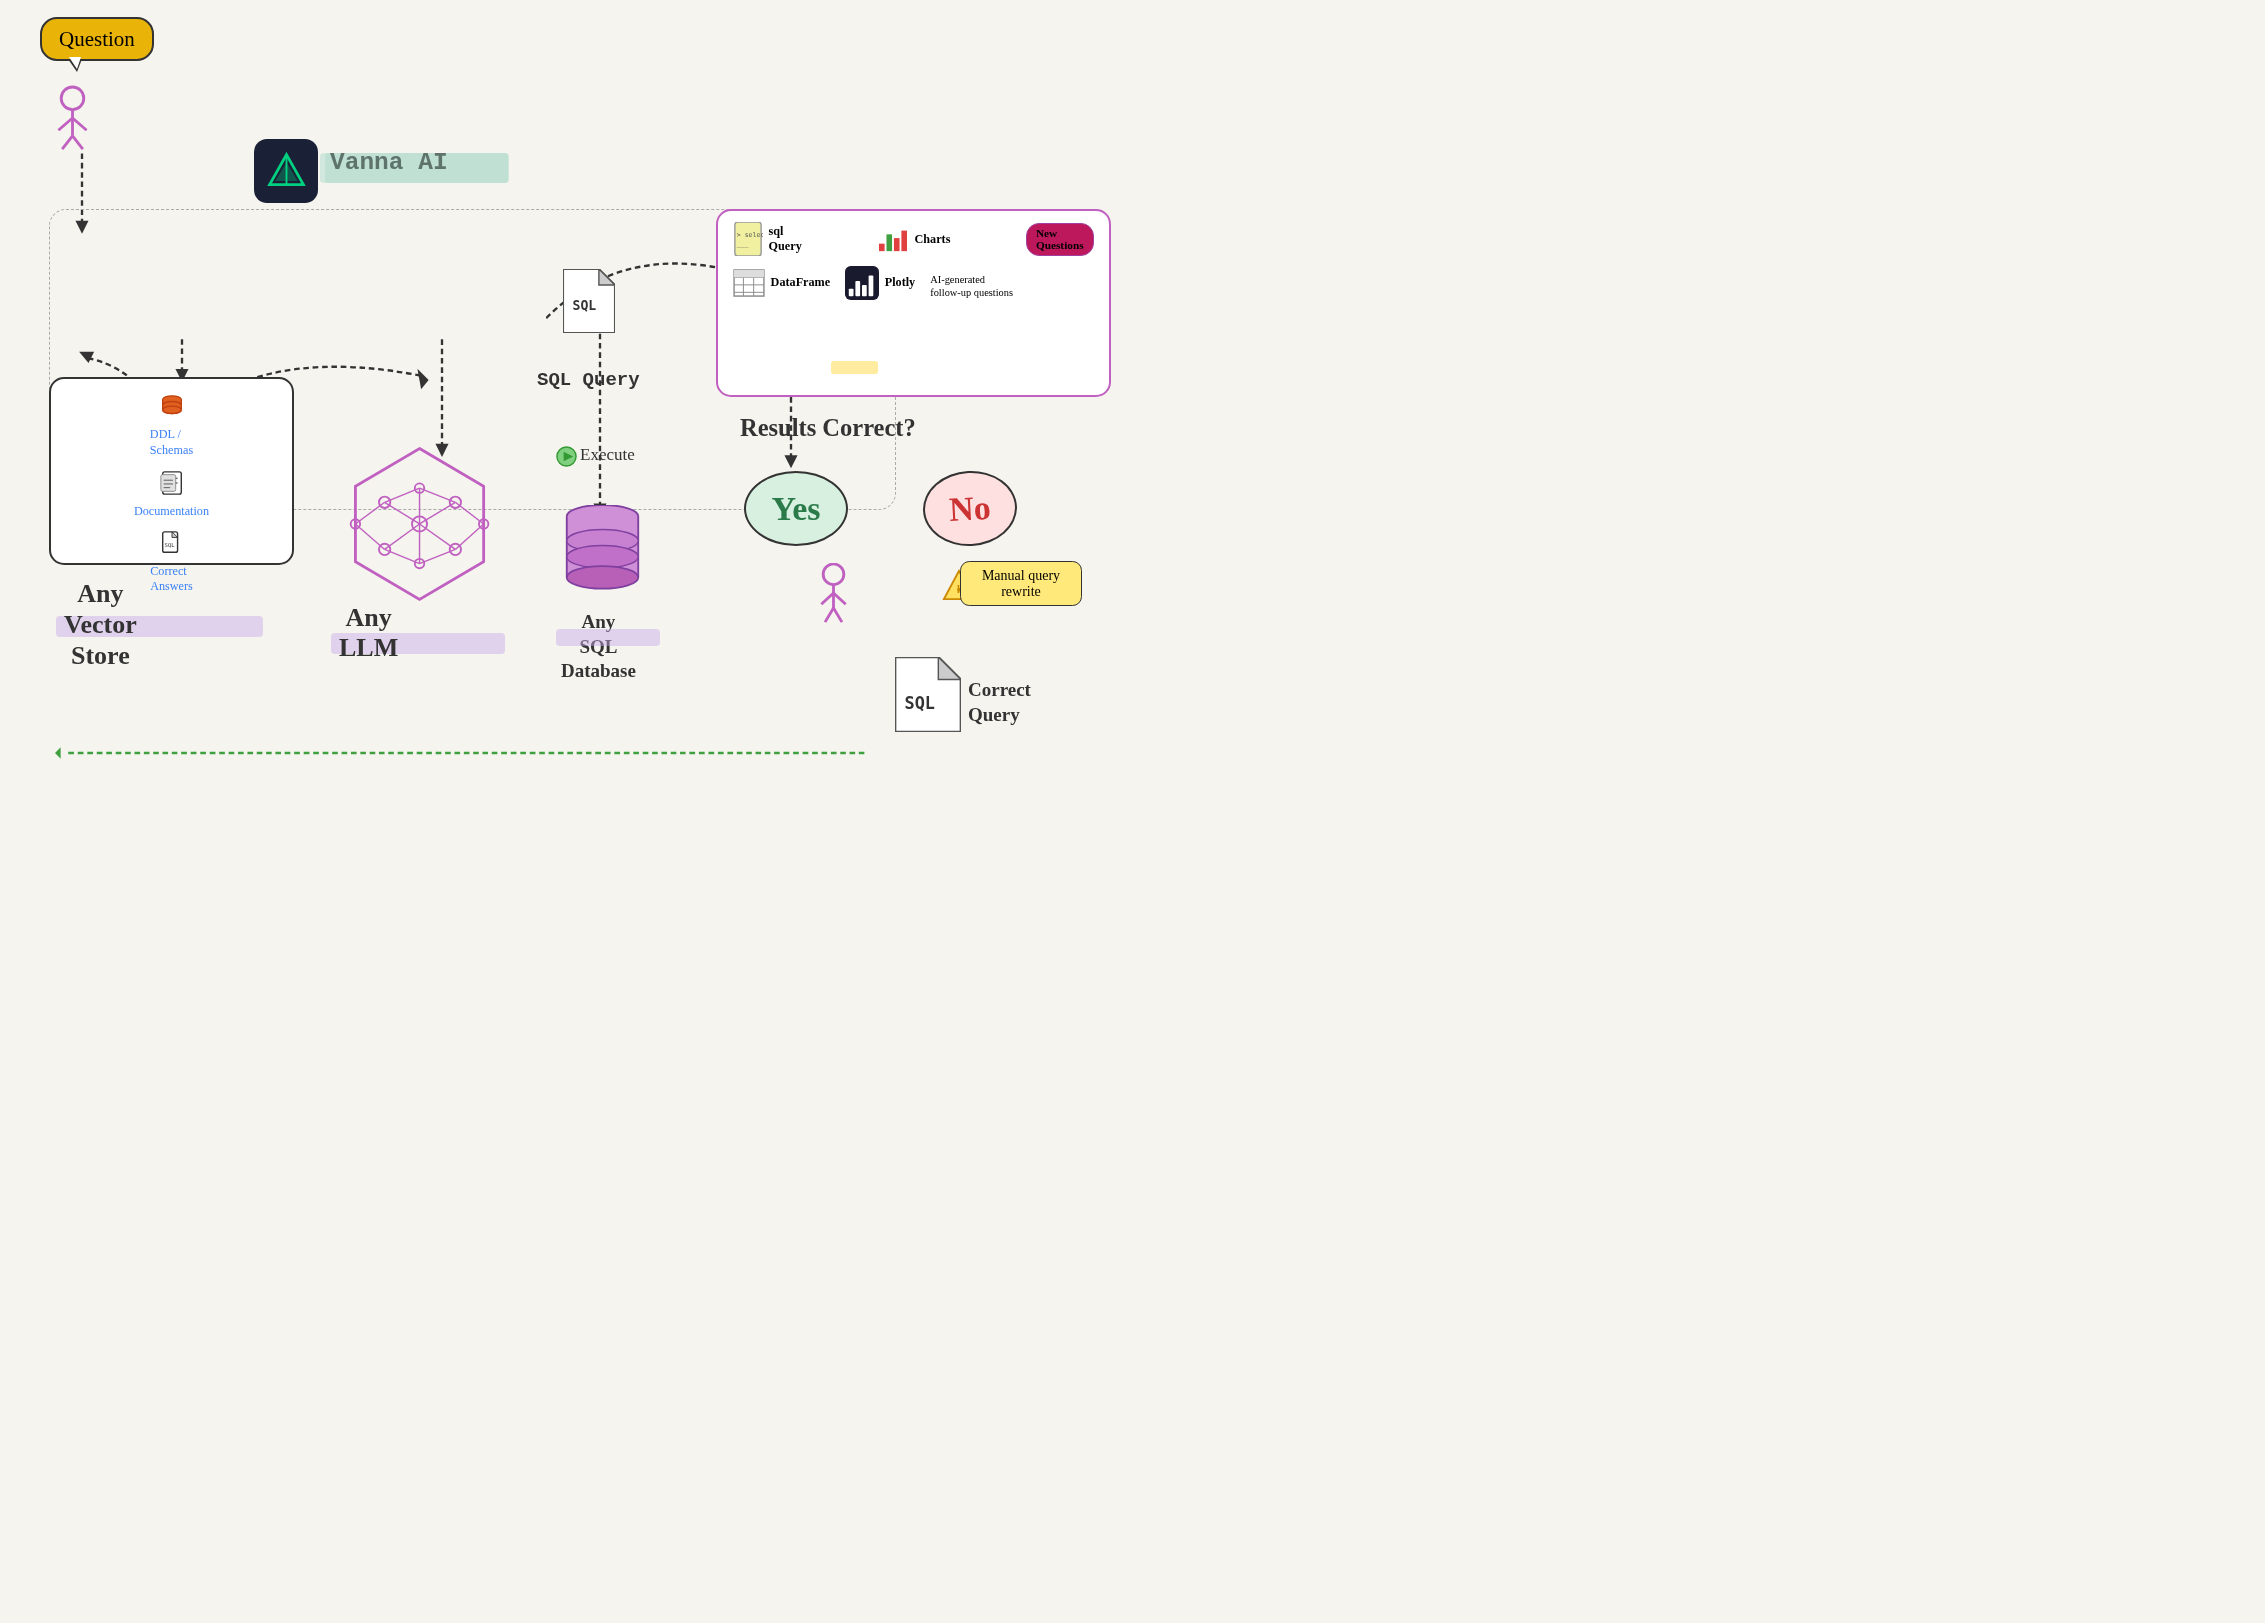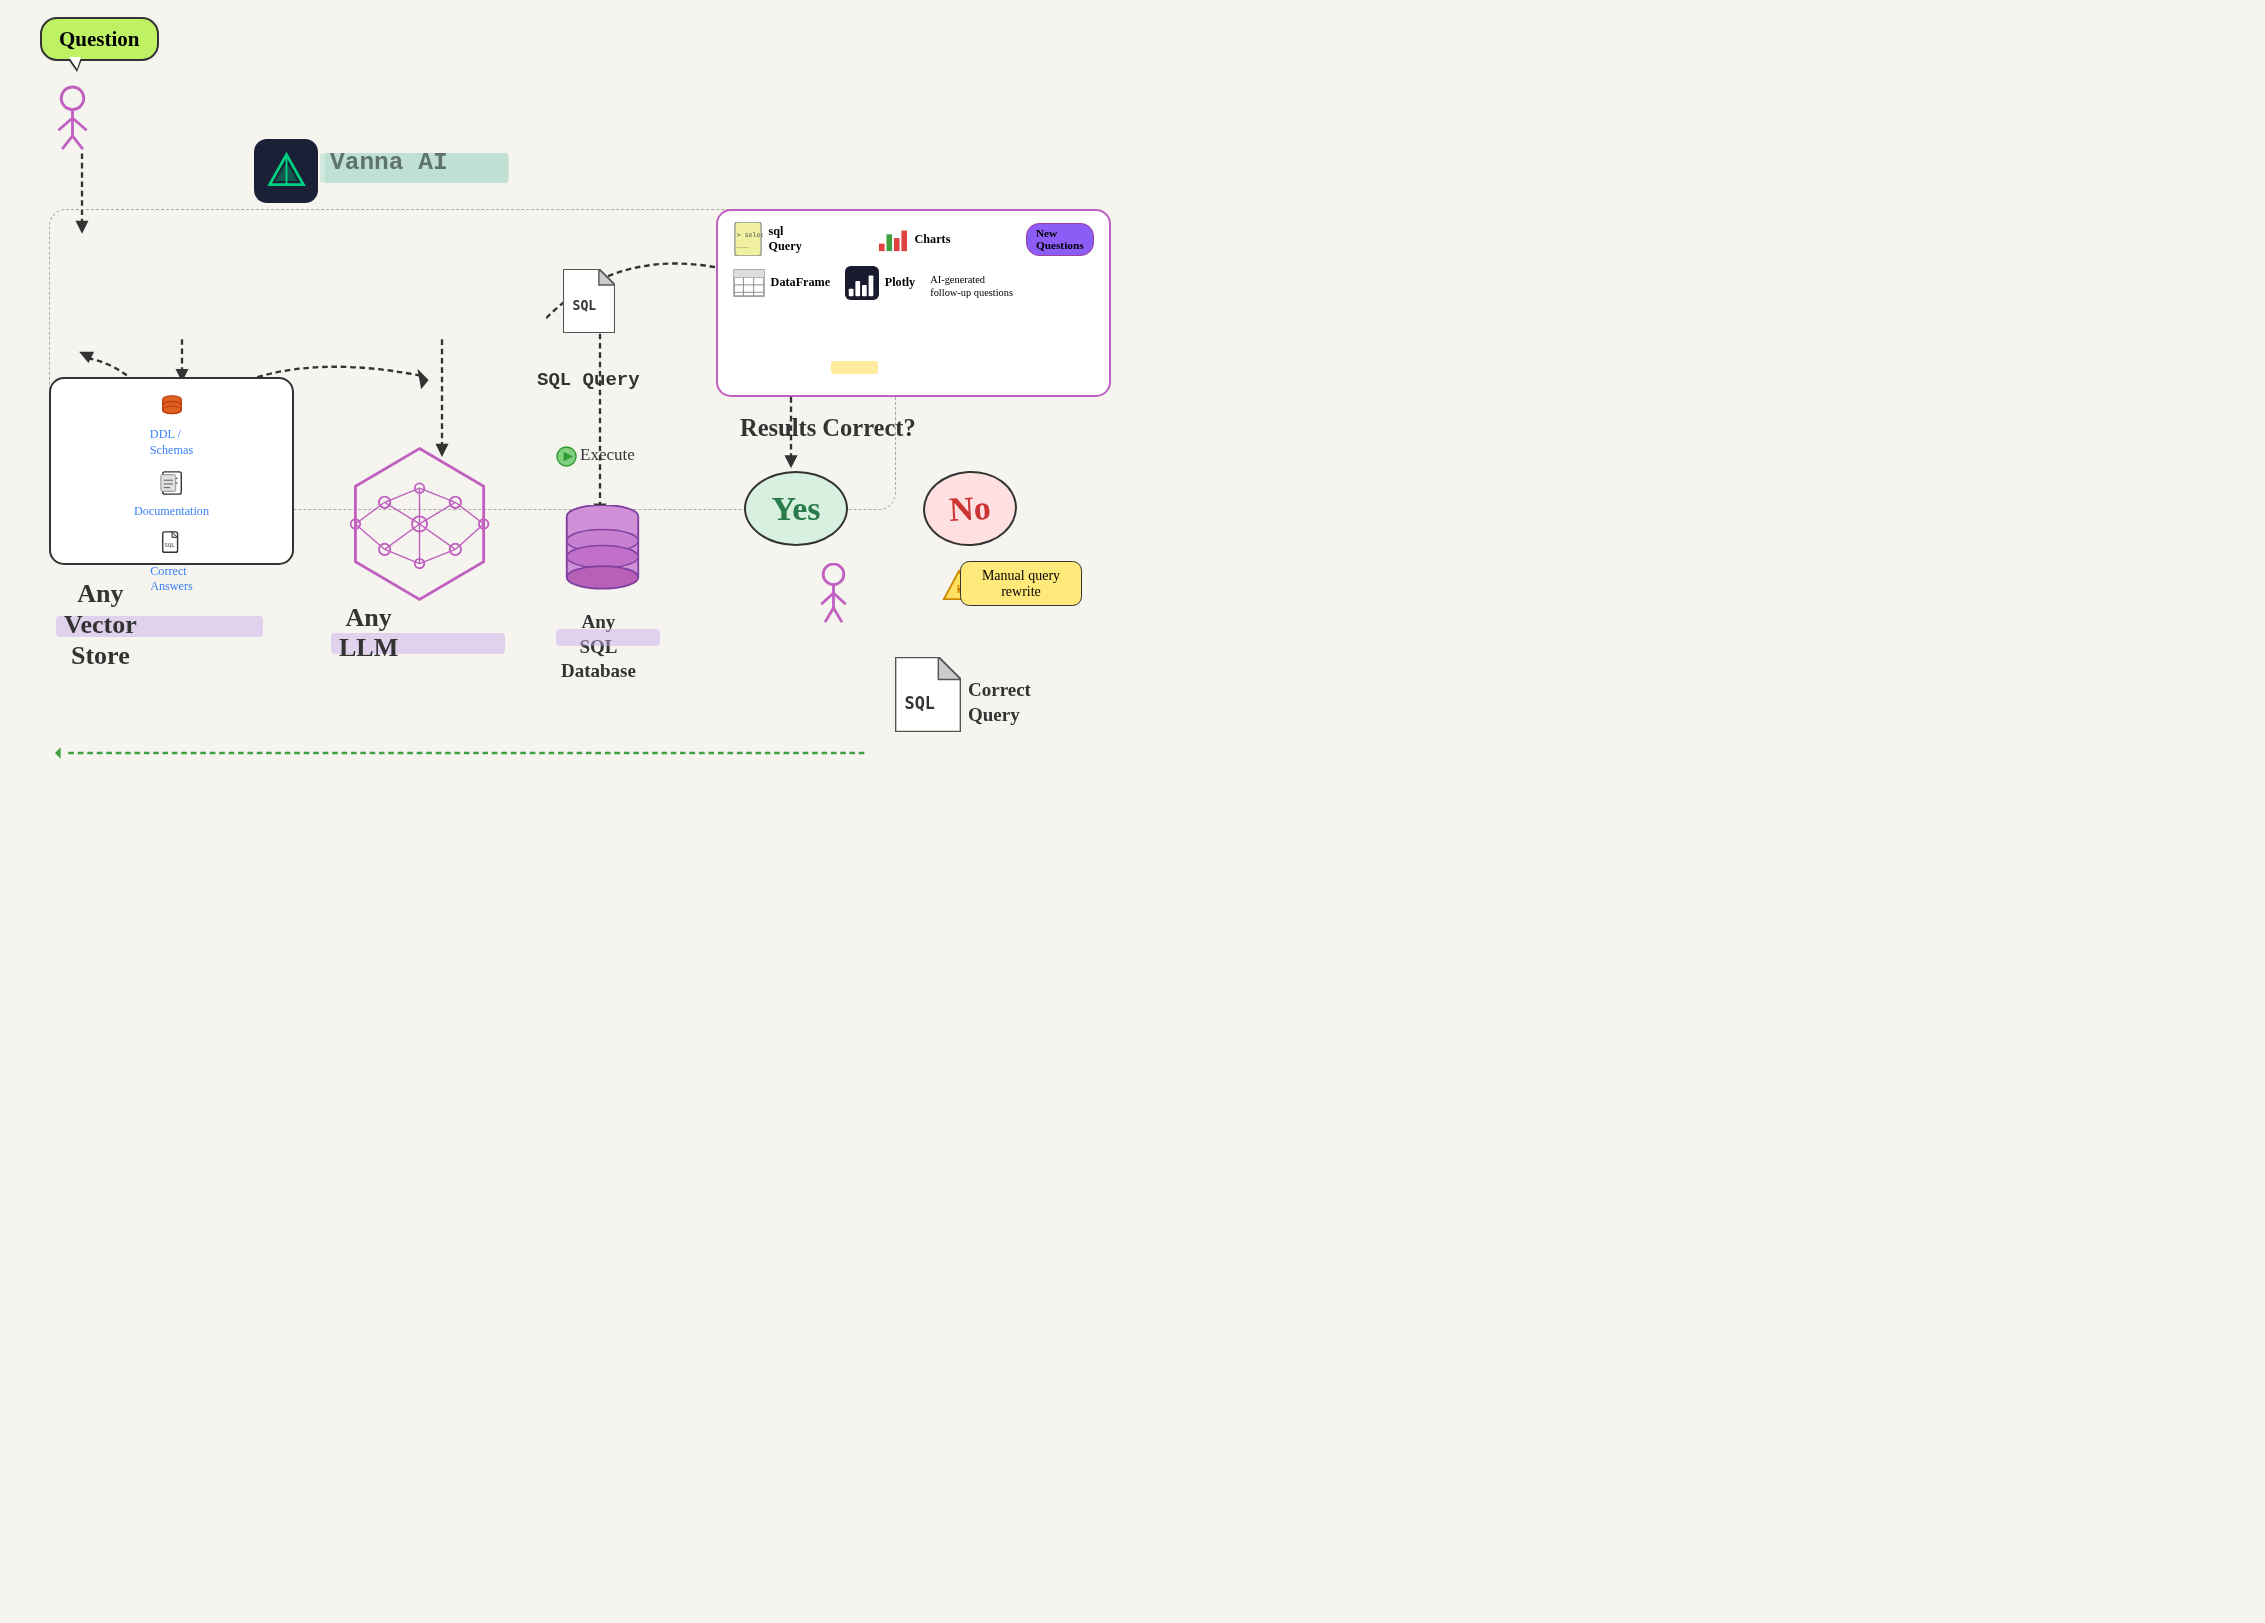--- a/index.html
+++ b/index.html
@@ -15,26 +15,26 @@
       position: relative;
       width: 1133px;
       height: 812px;
     }
 
     
     .question-bubble {
       position: absolute;
       top: 17px;
       left: 40px;
-      background: #bef264;
+      background: #eab308;
       border: 2.4px solid #333;
       border-radius: 17px;
       padding: 7.5px 17px;
       font-size: 21px;
-      font-weight: bold;
+      font-weight: normal;
       font-family: 'Comic Sans MS', cursive;
     }
     .question-bubble::after {
       content: '';
       position: absolute;
       bottom: -13px;
       left: 26px;
       width: 0; height: 0;
       border-left: 9.4px solid transparent;
       border-right: 5.6px solid transparent;
@@ -476,21 +476,21 @@
           <svg width="32" height="28" viewBox="0 0 34 30">
             <rect x="2" y="20" width="6" height="8" fill="#e04040"></rect>
             <rect x="10" y="10" width="6" height="18" fill="#40a040"></rect>
             <rect x="18" y="14" width="6" height="14" fill="#e04040"></rect>
             <rect x="26" y="6" width="6" height="22" fill="#e04040"></rect>
           </svg>
           <span style="font-size:12.2px;font-weight:bold;">Charts</span>
         </div>
 
         <div style="position:relative;">
-          <div style="background:#8b5cf6;border:1.9px solid #a040a0;border-radius:13px;padding:3.8px 9.4px;font-size:11.3px;font-weight:bold;font-family:'Comic Sans MS',cursive;">New<br>Questions</div>
+          <div style="background:#be185d;border:1.9px solid #a040a0;border-radius:13px;padding:3.8px 9.4px;font-size:11.3px;font-weight:bold;font-family:'Comic Sans MS',cursive;">New<br>Questions</div>
         </div>
       </div>
 
       <div style="display:flex;align-items:center;gap:15px;">
         <div class="output-item">
 
           <svg width="32" height="28" viewBox="0 0 34 30">
             <rect x="1" y="1" width="32" height="28" fill="white" stroke="#888" stroke-width="1.5"></rect>
             <line x1="1" y1="9" x2="33" y2="9" stroke="#888" stroke-width="1"></line>
             <line x1="1" y1="17" x2="33" y2="17" stroke="#888" stroke-width="1"></line>

